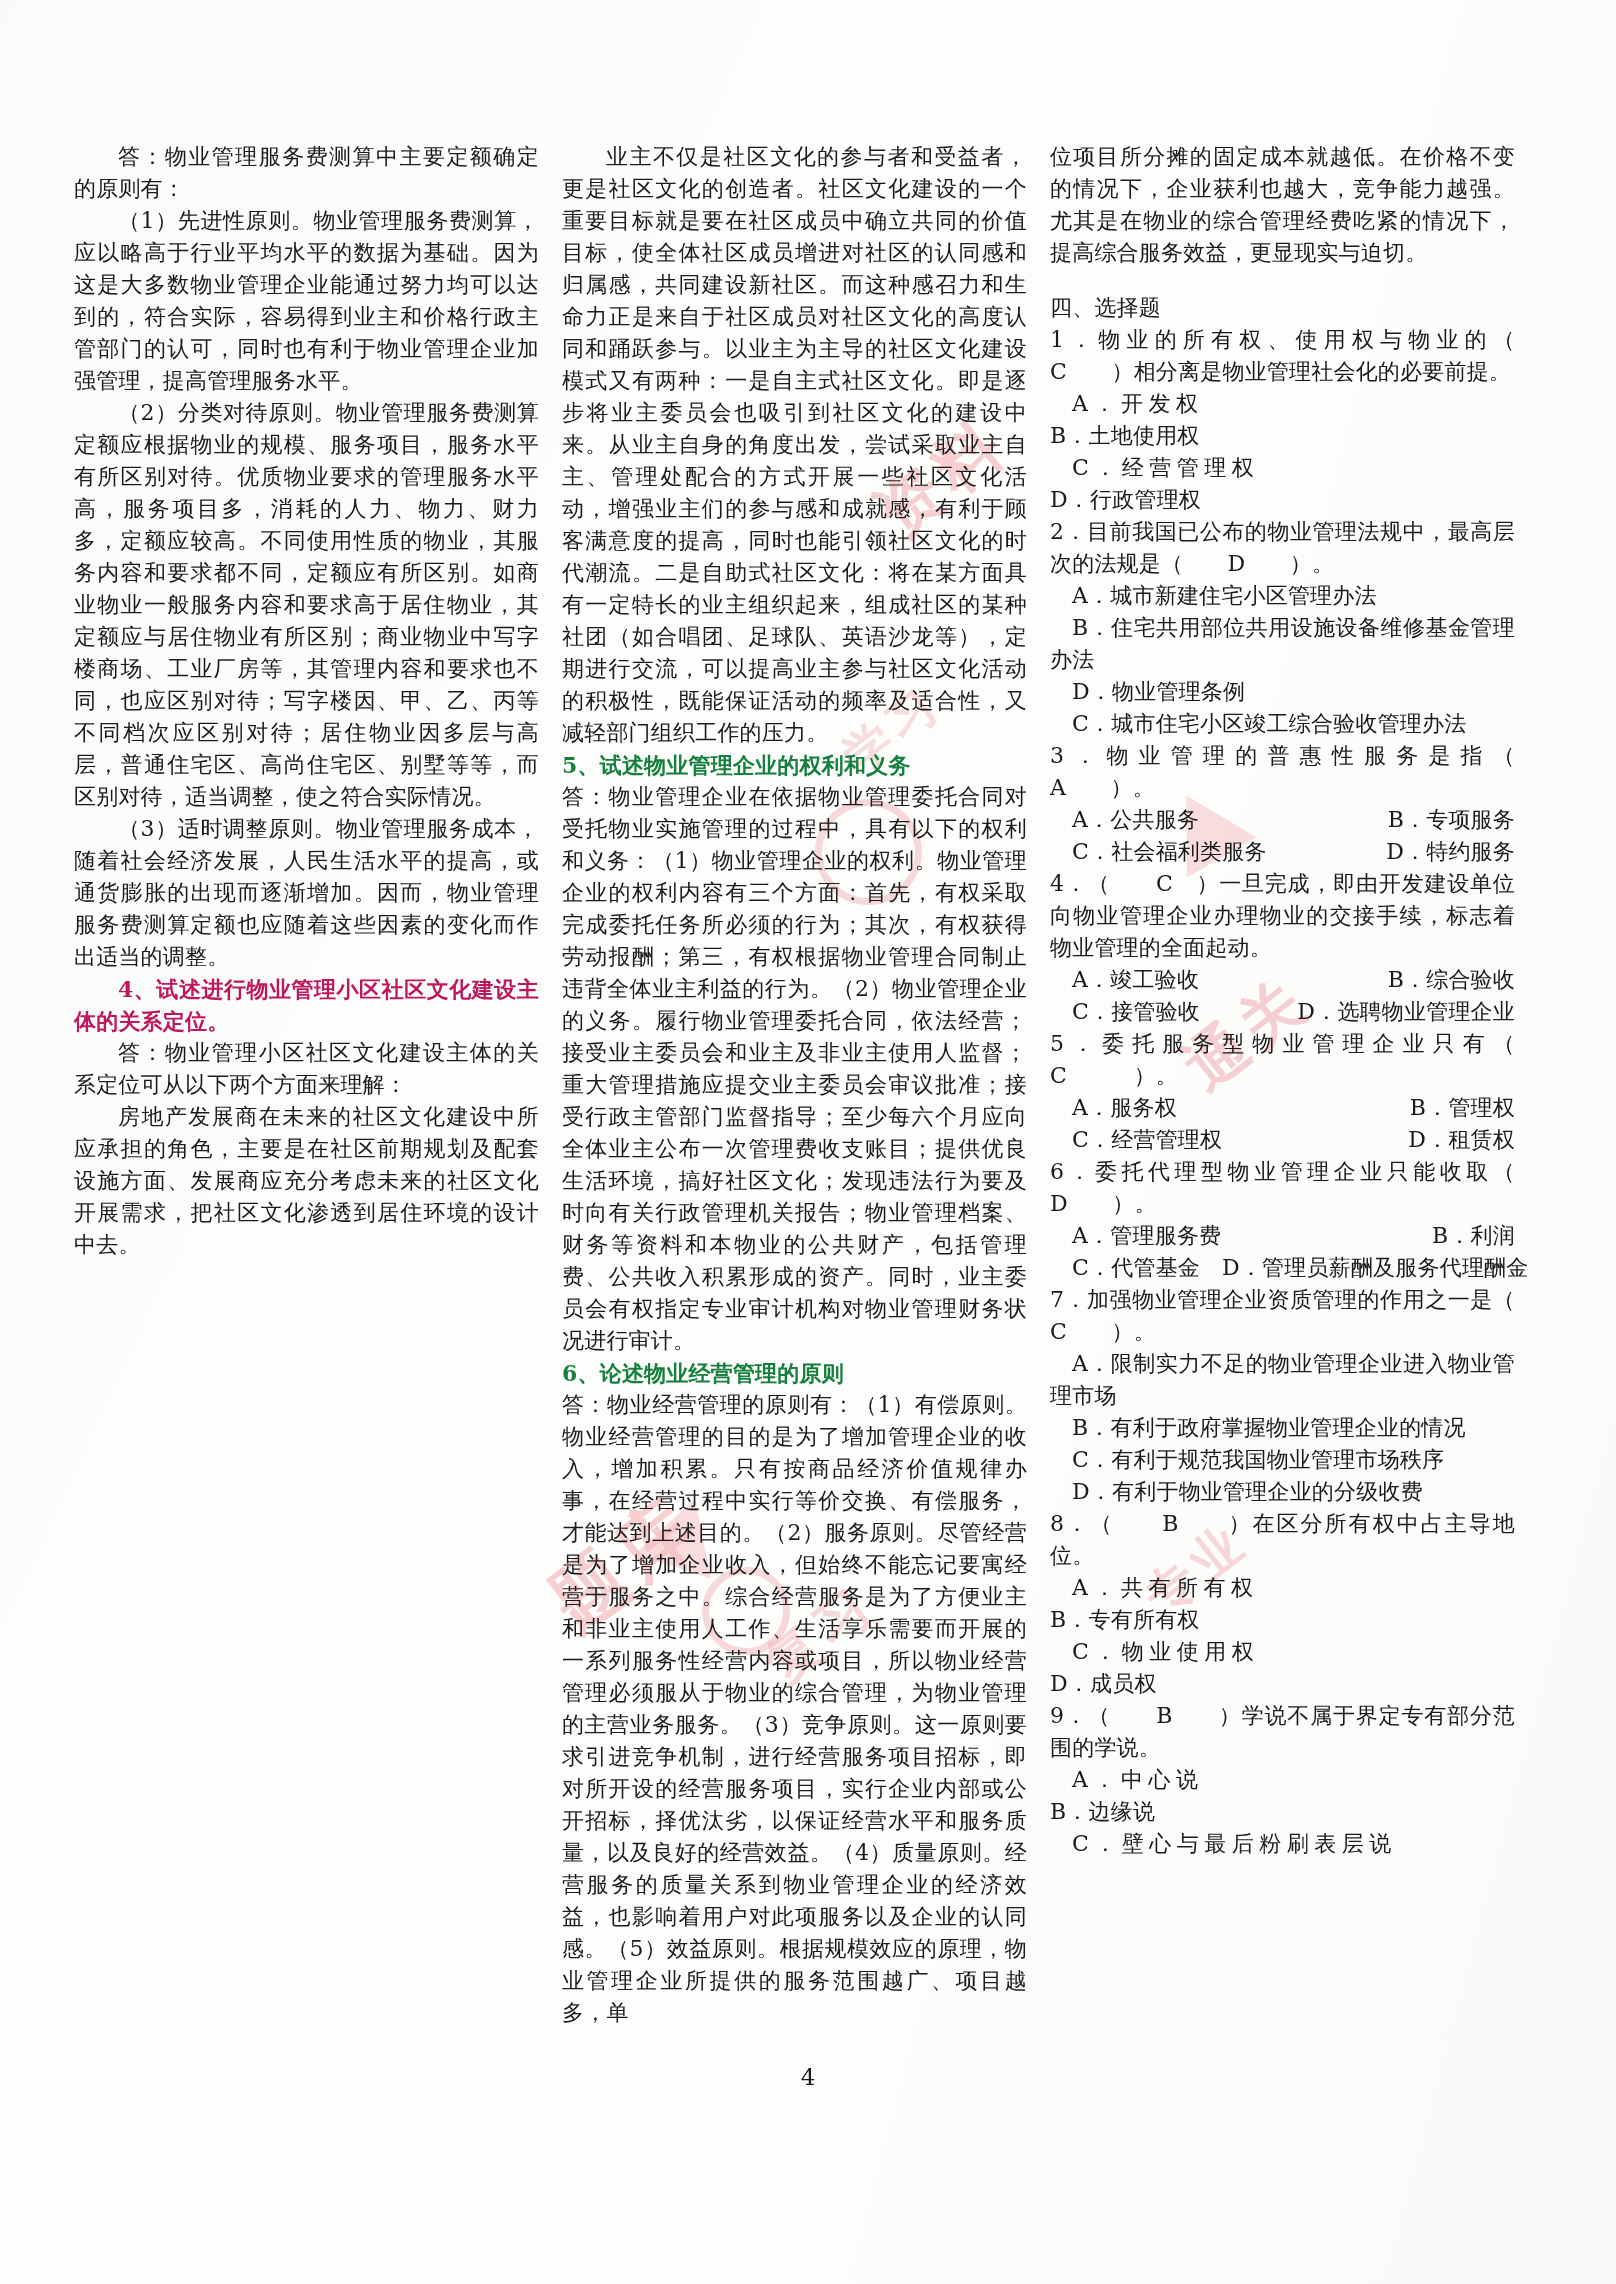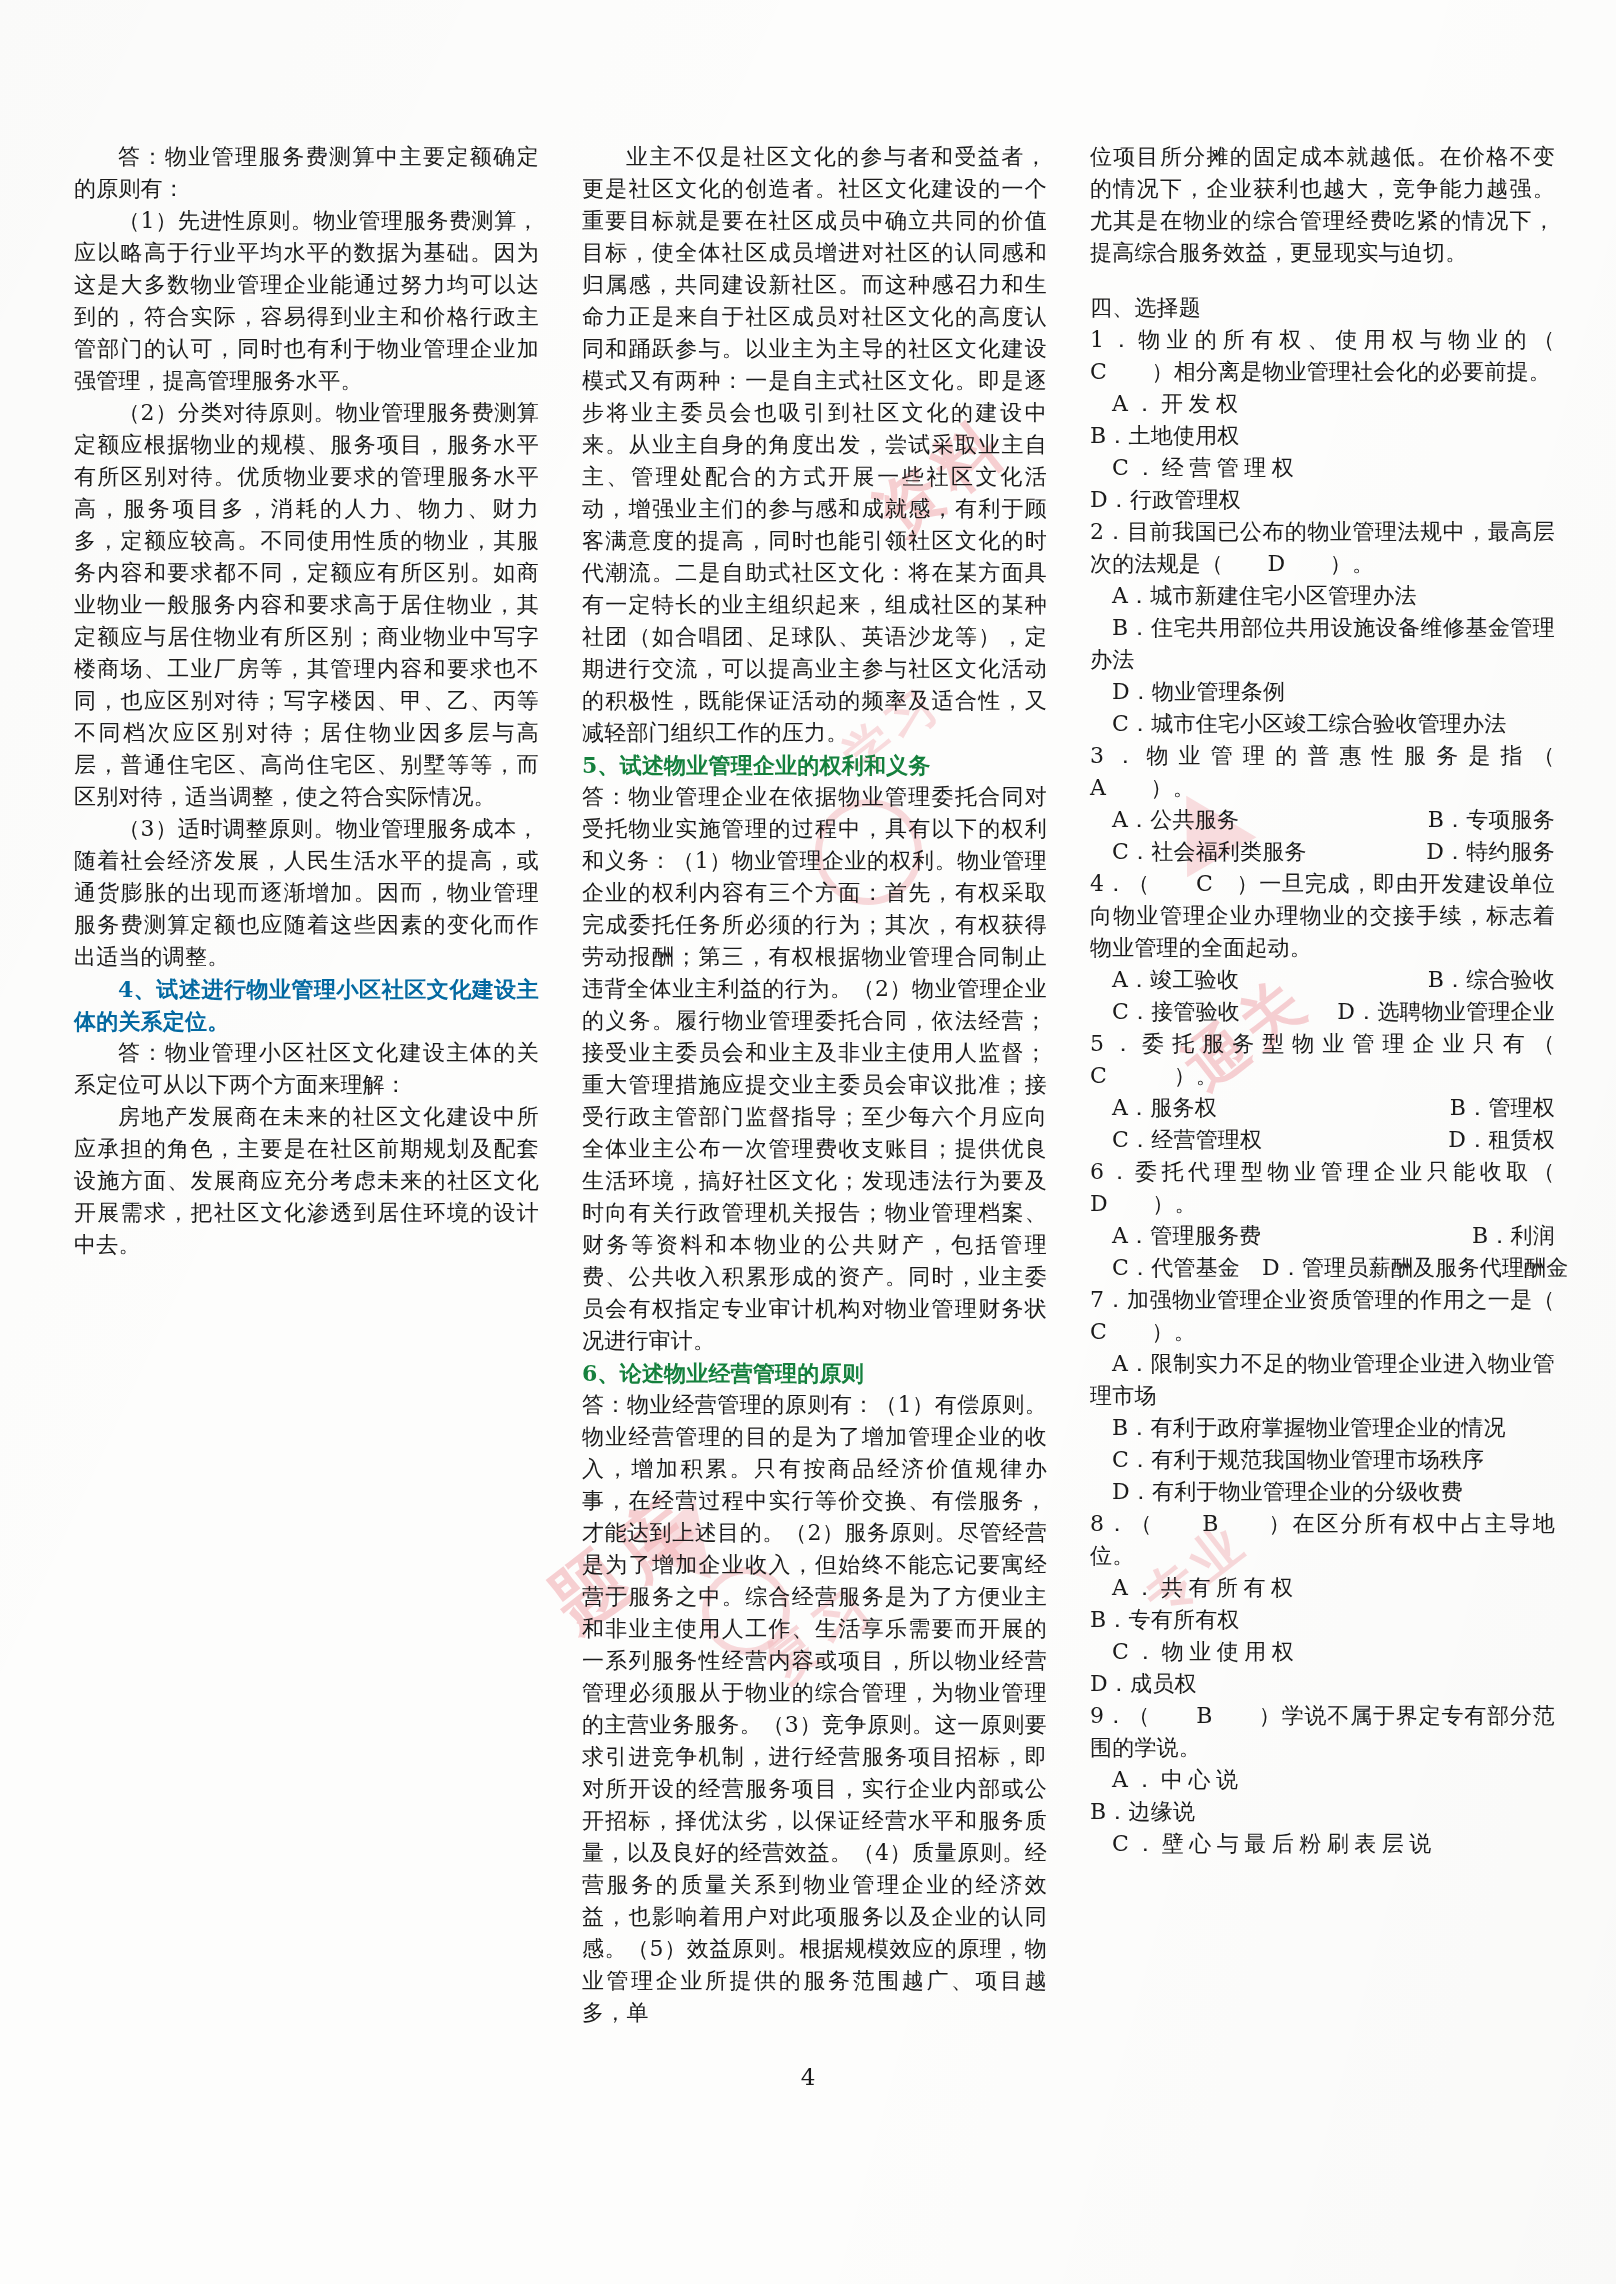--- a/index.html
+++ b/index.html
@@ -56,36 +56,36 @@
   .ring-2{left:702px; top:1567px;width:74px;height:74px;}
 
   
   .cols{
     position:absolute;
     left:0;right:0;top:0;bottom:0;
     z-index:5;
     padding:141px 74px 0 74px;
     box-sizing:border-box;
     display:flex;
-    gap:43px;
+    gap:23px;
     align-items:flex-start;
   }
   .col{
     width:465px;flex:0 0 465px;
     font-size:22px;
     line-height:1.455;
     color:#1a1a1a;
     text-align:justify;
     text-justify:inter-ideograph;
     letter-spacing:0.2px;
   }
   p{margin:0;}
   .ind{text-indent:2em;}
   .noind{text-indent:0;}
-  .red{color:#0369a1;font-weight:700;}
+  .red{color:#be185d;font-weight:700;}
   .redhead{color:#15803d;font-weight:700;text-indent:0;}
   .sec{font-weight:400;text-indent:0;}
   .gap{height:23px;}
   .wide{letter-spacing:0.25em;}
   .opt{text-indent:0;}
   .optind{text-indent:1em;}
   .spread{display:flex;justify-content:space-between;}
   .spread span{white-space:nowrap;}
   .q{text-indent:0;}
 

